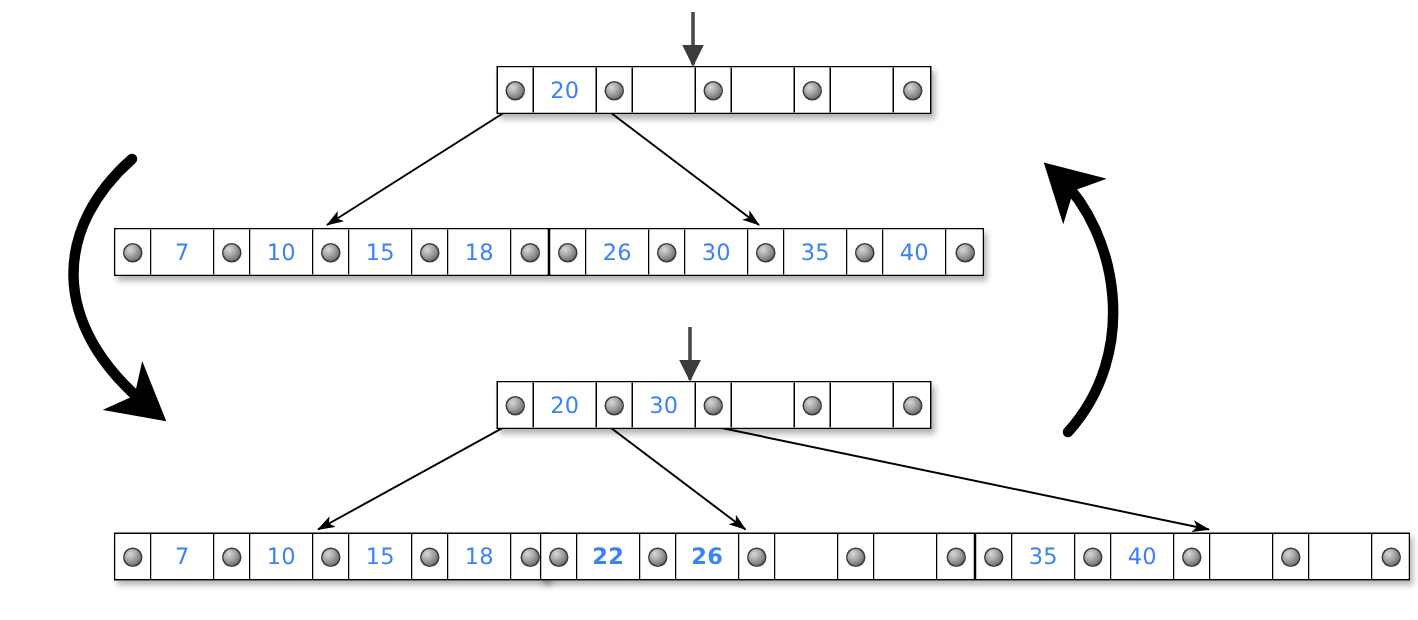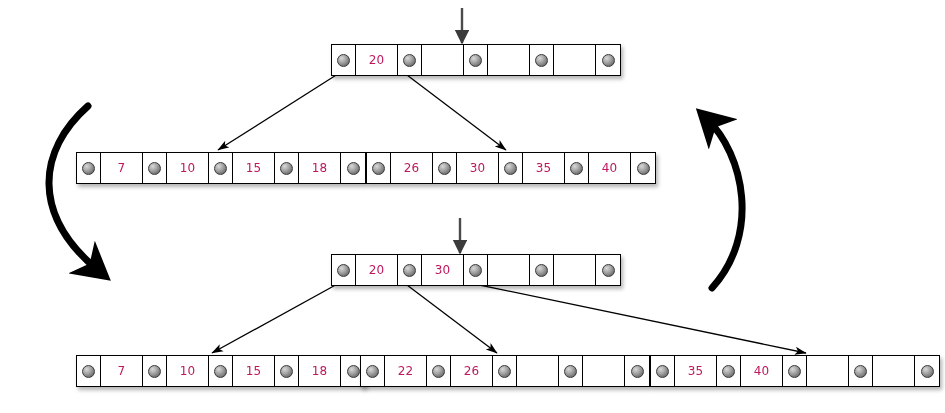--- a/index.html
+++ b/index.html
@@ -50,22 +50,22 @@
   .cell:last-child {
     border-right: none;
   }
   .cell.ptr {
     width: 24px;
     flex: 0 0 24px;
   }
   .cell.key {
     width: 42px;
     flex: 0 0 42px;
-    font-size: 12px;
-    color: #be185d;
+    font-size: 15px;
+    color: #3b82f6;
     letter-spacing: 0.2px;
   }
   .dot {
     width: 13px;
     height: 13px;
     border-radius: 50%;
     background: radial-gradient(circle at 34% 30%, #d8d8d8 0%, #a8a8a8 38%, #6e6e6e 78%, #4a4a4a 100%);
     border: 1px solid #3a3a3a;
     box-sizing: border-box;
   }
@@ -203,21 +203,21 @@
         </div>
         <div class="cell key">15</div>
         <div class="cell ptr">
           <span class="dot"></span>
         </div>
         <div class="cell key">18</div>
         <div class="cell ptr">
           <span class="dot"></span>
         </div>
       </div>
-      <div class="node" style="left: 360px; top: 355px;">
+      <div class="node" style="left: 360px; top: 355px; font-weight: bold;">
         <div class="cell ptr">
           <span class="dot"></span>
         </div>
         <div class="cell key">22</div>
         <div class="cell ptr">
           <span class="dot"></span>
         </div>
         <div class="cell key">26</div>
         <div class="cell ptr">
           <span class="dot"></span>

